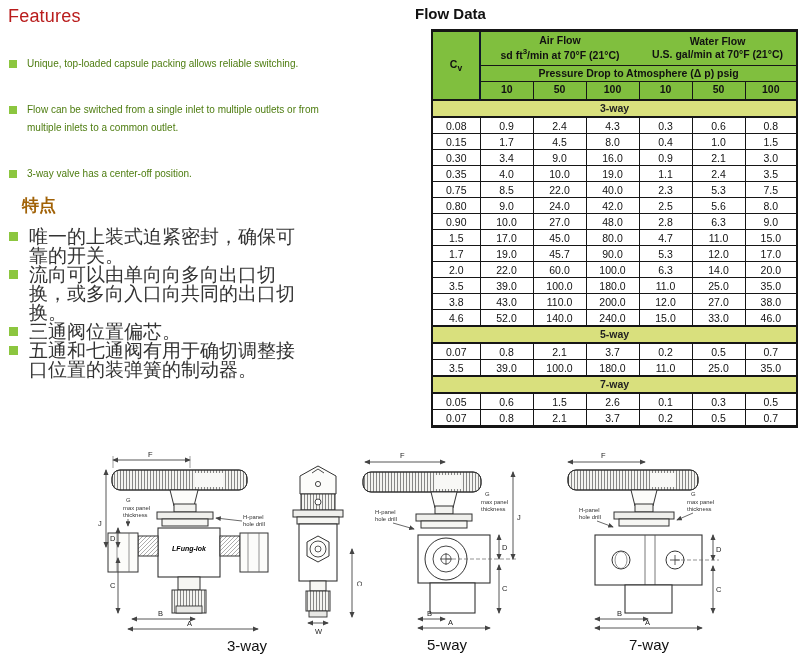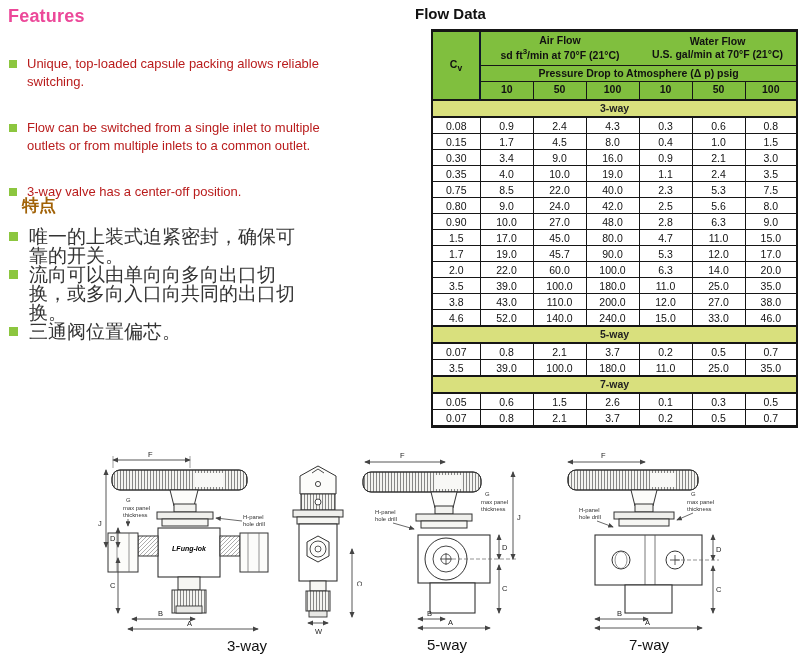--- a/index.html
+++ b/index.html
@@ -2,23 +2,23 @@
 <html><head>
 <meta charset="utf-8">
 <style>
   * { margin:0; padding:0; box-sizing:border-box; }
   html,body { background:#fff; }
   body { font-family:"Liberation Sans","DejaVu Sans",sans-serif; color:#222; }
   .page { position:relative; width:800px; height:661px; background:#fff; overflow:hidden; }
 
   
   .features { position:absolute; left:8px; top:6px; width:332px; }
-  .features h1 { font-size:18px; font-weight:bold; color:#ec4899; margin-bottom:7px; letter-spacing:.2px; }
+  .features h1 { font-size:18px; font-weight:normal; color:#b91c1c; margin-bottom:7px; letter-spacing:.2px; }
   ul.feat { list-style:none; }
-  ul.feat li { position:relative; padding-left:19px; font-size:13px; line-height:18px; color:#b91c1c;margin-top:28px; }
+  ul.feat li { position:relative; padding-left:19px; font-size:10px; line-height:18px; color:#4d7c0f;margin-top:28px; }
   ul.feat .bullet { position:absolute; left:1px; top:5px; width:8px; height:8px; background:#8cc63f; }
 
   
   .features-cn { position:absolute; left:8px; top:194px; width:300px; }
   .features-cn h2 { font-size:17px; font-weight:bold; color:#a16207; margin:0 0 10px 14px; }
   ul.feat-cn { list-style:none; }
   ul.feat-cn li { position:relative; padding-left:21px; font-size:19px; line-height:19px; color:#333; }
   ul.feat-cn .bullet { position:absolute; left:1px; top:5px; width:9px; height:9px; background:#8cc63f; }
 
   
@@ -61,20 +61,21 @@
         <li><span class="bullet"></span><span>3-way valve has a center-off position.</span></li>
       </ul>
   </div>
 
   <div class="features-cn">
     <h2>特点</h2>
     <ul class="feat-cn">
         <li><span class="bullet"></span><span>唯一的上装式迫紧密封，确保可靠的开关。</span></li>
         <li><span class="bullet"></span><span>流向可以由单向向多向出口切换，或多向入口向共同的出口切换。</span></li>
         <li><span class="bullet"></span><span>三通阀位置偏芯。</span></li>
+        <li><span class="bullet"></span><span>五通和七通阀有用于确切调整接口位置的装弹簧的制动器。</span></li>
       </ul>
   </div>
 
   <div class="flowdata-title">Flow Data</div>
   <div class="flowtable-wrap">
     <table class="flow">
       <colgroup>
         <col style="width:48px">
           <col style="width:53px">
           <col style="width:53px">

